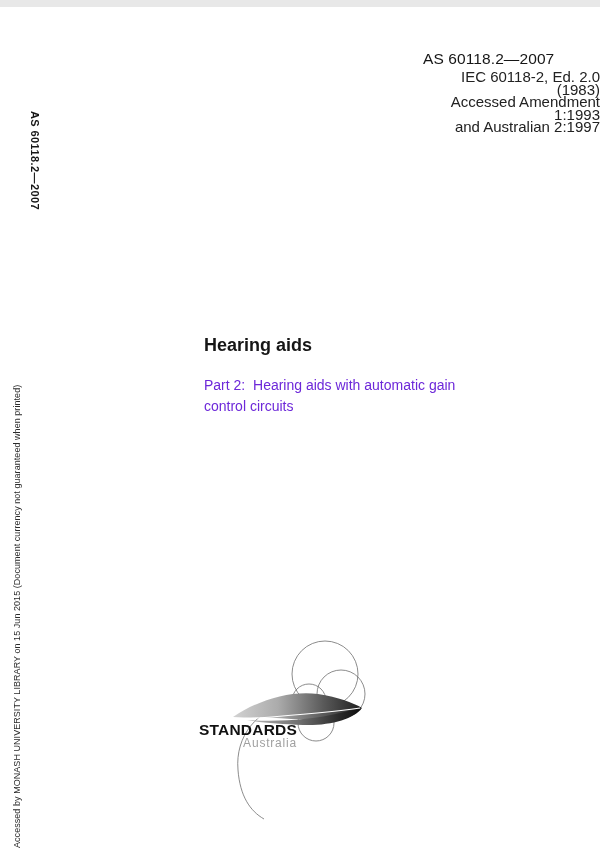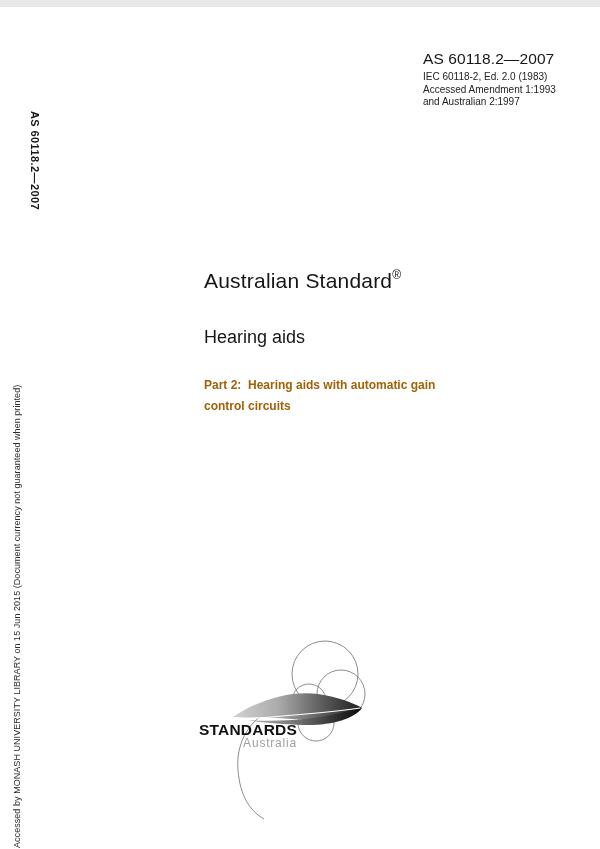--- a/index.html
+++ b/index.html
@@ -10,46 +10,46 @@
     background: #ffffff;
     overflow: hidden;
     color: #1a1a1a;
     font-family: "Liberation Sans", sans-serif;
     margin: 7px auto;
   }
 
   
   .header-block { position: absolute; left: 423px; top: 43px; }
   .header-std   { font-size: 15.5px; line-height: 17px; margin-bottom: 4px; letter-spacing: 0.1px; color: #161616; }
-  .header-sub   { font-size: 10px; line-height: 12.6px; color: #222222; }
+  .header-sub   { font-size: 15px; line-height: 12.6px; color: #222222; text-align: right; }
 
   
   .spine-code {
     position: absolute; left: 29px; top: 104px;
     writing-mode: vertical-rl;
     font-weight: bold; font-size: 11px; letter-spacing: 0.4px;
     color: #161616;
   }
 
   
   .access-note {
     position: absolute; left: 12px; top: 841px;
     transform-origin: 0 0; transform: rotate(-90deg);
     font-size: 9px; letter-spacing: 0.05px; white-space: nowrap;
     color: #2a2a2a;
   }
 
   
   .series-title { position: absolute; left: 204px; top: 261px; font-size: 21px; letter-spacing: 0.2px; color: #161616; }
   .series-title .regmark { font-size: 12px; vertical-align: 9px; }
-  .subject-title { position: absolute; left: 204px; top: 320px; font-size: 18px; font-weight: normal; color: #161616; }
+  .subject-title { position: absolute; left: 204px; top: 328px; font-size: 18px; font-weight: bold; color: #161616; }
   .part-title {
     position: absolute; left: 204px; top: 368px; width: 380px;
-    font-size: 12px; font-weight: bold; line-height: 20.5px;
-    white-space: pre-wrap; color: #a16207;
+    font-size: 14px; font-weight: normal; line-height: 20.5px;
+    white-space: pre-wrap; color: #6d28d9;
   }
 
   
   .logo-svg { position: absolute; left: 190px; top: 615px; }
   .logo-svg text { font-family: "Liberation Sans", sans-serif; }
 </style>
 </head>
 <body>
 
 <div class="page">
@@ -58,21 +58,20 @@
     <div class="header-std">AS 60118.2—2007</div>
     <div class="header-sub">IEC 60118-2, Ed. 2.0 (1983)</div>
     <div class="header-sub">Accessed Amendment 1:1993</div>
     <div class="header-sub">and Australian 2:1997</div>
   </div>
 
   <div class="spine-code">AS 60118.2—2007</div>
 
   <div class="access-note">Accessed by MONASH UNIVERSITY LIBRARY on 15 Jun 2015 (Document currency not guaranteed when printed)</div>
 
-  <div class="series-title"><span>Australian Standard</span><span class="regmark">®</span></div>
 
   <div class="subject-title">Hearing aids</div>
 
   <div class="part-title">Part 2:  Hearing aids with automatic gain
 control circuits</div>
 
   <svg class="logo-svg" width="215" height="205" viewBox="190 615 215 205" aria-hidden="true">
     <defs>
       <linearGradient id="gswoosh1" gradientUnits="userSpaceOnUse" x1="233" y1="700" x2="362" y2="700">
         <stop offset="0" stop-color="#d2d2d2"></stop>

